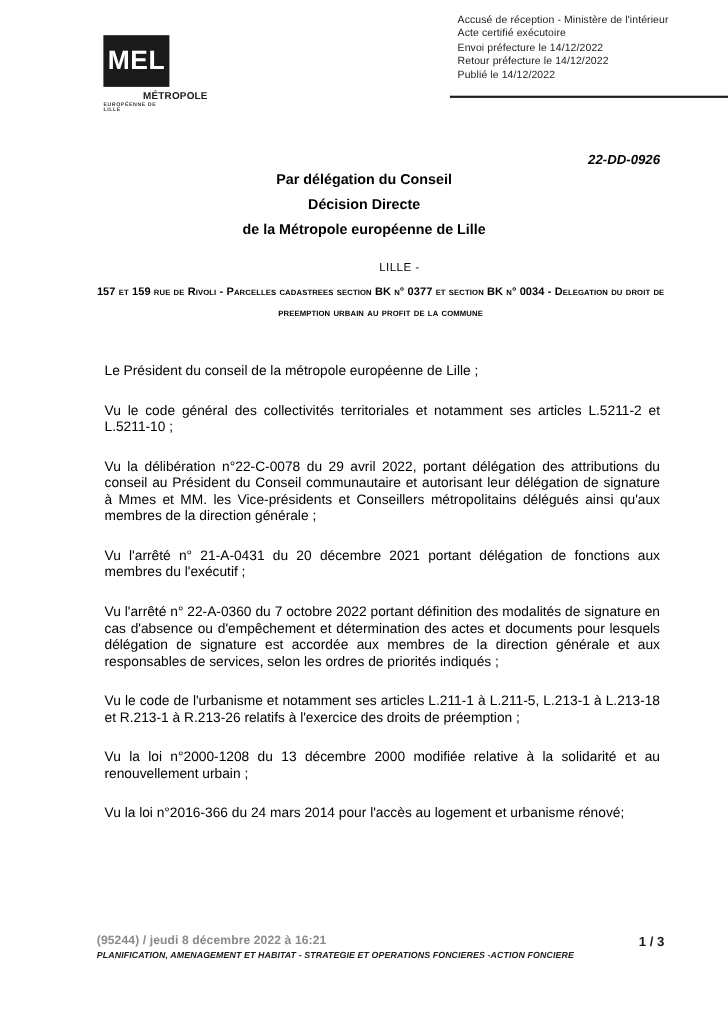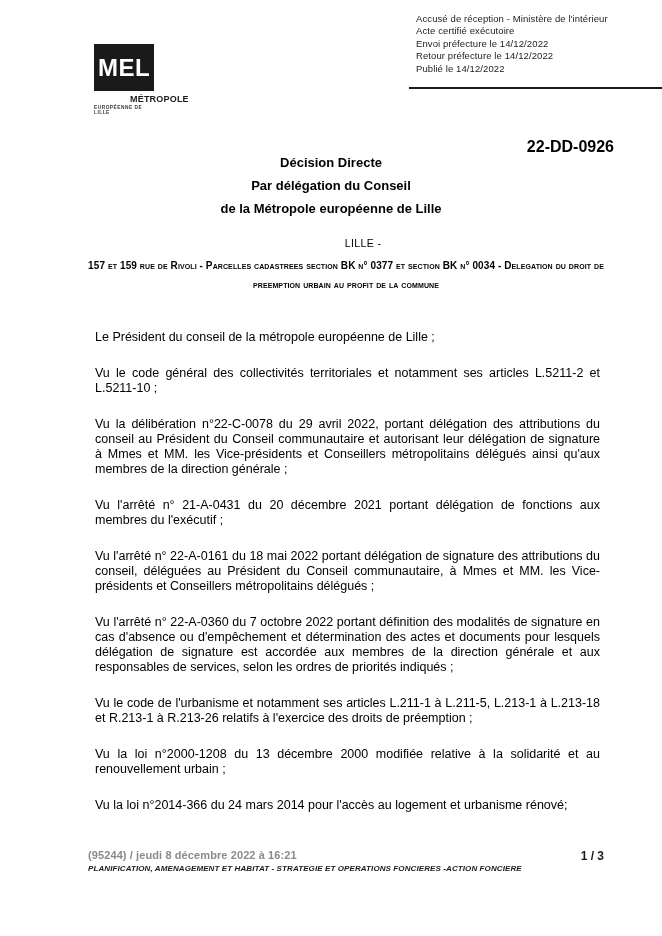--- a/index.html
+++ b/index.html
@@ -9,30 +9,30 @@
   }
   
   .stamp{
     position:absolute;left:376px;top:8px;width:274px;height:81px;
     border-right:2px solid #1c1c1c;border-bottom:2px solid #1c1c1c;
     box-sizing:border-box;padding:5px 0 0 7px;
     font-size:9.5px;line-height:12.4px;color:#1c1c1c;
     letter-spacing:0.1px;white-space:nowrap;margin-left:33px;
   }
   
-  .logo{position:absolute;left:94px;top:44px;width:62px;}
+  .logo{position:absolute;left:94px;top:32px;width:62px;}
   .logo-square{
     width:60px;height:47px;background:#1a1a1a;color:#fff;
     display:flex;align-items:center;box-sizing:border-box;padding-left:4px;
     font-size:24px;font-weight:bold;letter-spacing:0.5px;
   }
   .logo-line1{font-size:9px;font-weight:bold;letter-spacing:0.2px;margin-top:3px;color:#1a1a1a;margin-left:36px;}
   .logo-line2{font-size:4.8px;font-weight:bold;letter-spacing:0.5px;color:#3a3a3a;margin-top:1px;}
   
-  .ref{position:absolute;top:138px;right:48px;font-size:16px;font-weight:bold;}
+  .ref{position:absolute;top:138px;right:62px;font-size:12px;font-weight:bold;font-style:italic;}
   .title-block{
     position:absolute;top:151px;left:0;width:100%;
     text-align:center;font-size:13px;font-weight:bold;line-height:23px;
   }
   .city{
     position:absolute;top:237px;left:0;width:100%;text-align:center;
     font-size:10.5px;letter-spacing:0.4px;padding-left:32px;
   }
   .subject{
     position:absolute;top:256px;left:78px;right:48px;text-align:center;
@@ -71,39 +71,38 @@
     <div class="logo-square">
       <span>MEL</span>
     </div>
     <div class="logo-line1">MÉTROPOLE</div>
     <div class="logo-line2">EUROPÉENNE DE LILLE</div>
   </div>
 
   <div class="ref">22-DD-0926</div>
 
   <div class="title-block">
+    <div>Par délégation du Conseil</div>
     <div>Décision Directe</div>
-    <div>Par délégation du Conseil</div>
     <div>de la Métropole européenne de Lille</div>
   </div>
 
   <div class="city">LILLE -</div>
 
   <div class="subject">157 et 159 rue de Rivoli - Parcelles cadastrees section BK n° 0377 et section BK n° 0034 - Delegation du droit de preemption urbain au profit de la commune</div>
 
   <div class="body-text">
     <p>Le Président du conseil de la métropole européenne de Lille ;</p>
     <p>Vu le code général des collectivités territoriales et notamment ses articles L.5211-2 et L.5211-10 ;</p>
     <p>Vu la délibération n°22-C-0078 du 29 avril 2022, portant délégation des attributions du conseil au Président du Conseil communautaire et autorisant leur délégation de signature à Mmes et MM. les Vice-présidents et Conseillers métropolitains délégués ainsi qu'aux membres de la direction générale ;</p>
     <p>Vu l'arrêté n° 21-A-0431 du 20 décembre 2021 portant délégation de fonctions aux membres du l'exécutif ;</p>
-    <p>Vu l'arrêté n° 22-A-0161 du 18 mai 2022 portant délégation de signature des attributions du conseil, déléguées au Président du Conseil communautaire, à Mmes et MM. les Vice-présidents et Conseillers métropolitains délégués ;</p>
     <p>Vu l'arrêté n° 22-A-0360 du 7 octobre 2022 portant définition des modalités de signature en cas d'absence ou d'empêchement et détermination des actes et documents pour lesquels délégation de signature est accordée aux membres de la direction générale et aux responsables de services, selon les ordres de priorités indiqués ;</p>
     <p>Vu le code de l'urbanisme et notamment ses articles L.211-1 à L.211-5, L.213-1 à L.213-18 et R.213-1 à R.213-26 relatifs à l'exercice des droits de préemption ;</p>
     <p>Vu la loi n°2000-1208 du 13 décembre 2000 modifiée relative à la solidarité et au renouvellement urbain ;</p>
-    <p>Vu la loi n°2014-366 du 24 mars 2014 pour l'accès au logement et urbanisme rénové;</p>
+    <p>Vu la loi n°2016-366 du 24 mars 2014 pour l'accès au logement et urbanisme rénové;</p>
   </div>
 
   <div class="footer">
     <div class="footer-meta">(95244) / jeudi 8 décembre 2022 à 16:21</div>
     <div class="footer-page">1 / 3</div>
     <div class="footer-dept">PLANIFICATION, AMENAGEMENT ET HABITAT - STRATEGIE ET OPERATIONS FONCIERES -ACTION FONCIERE</div>
   </div>
 
 </div>
 

